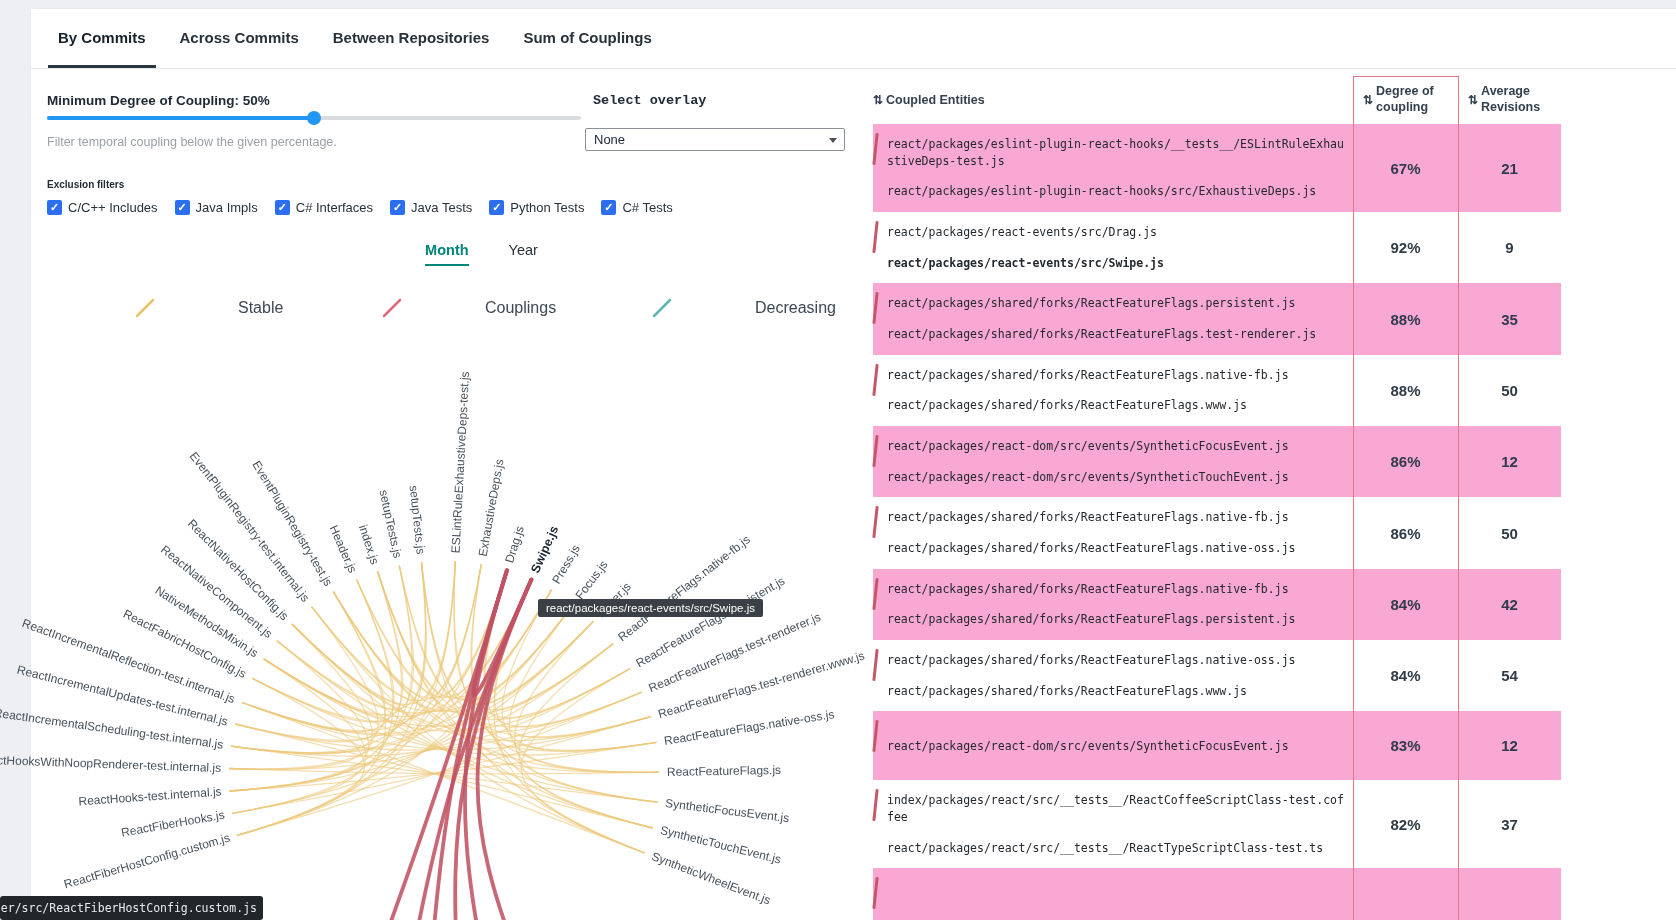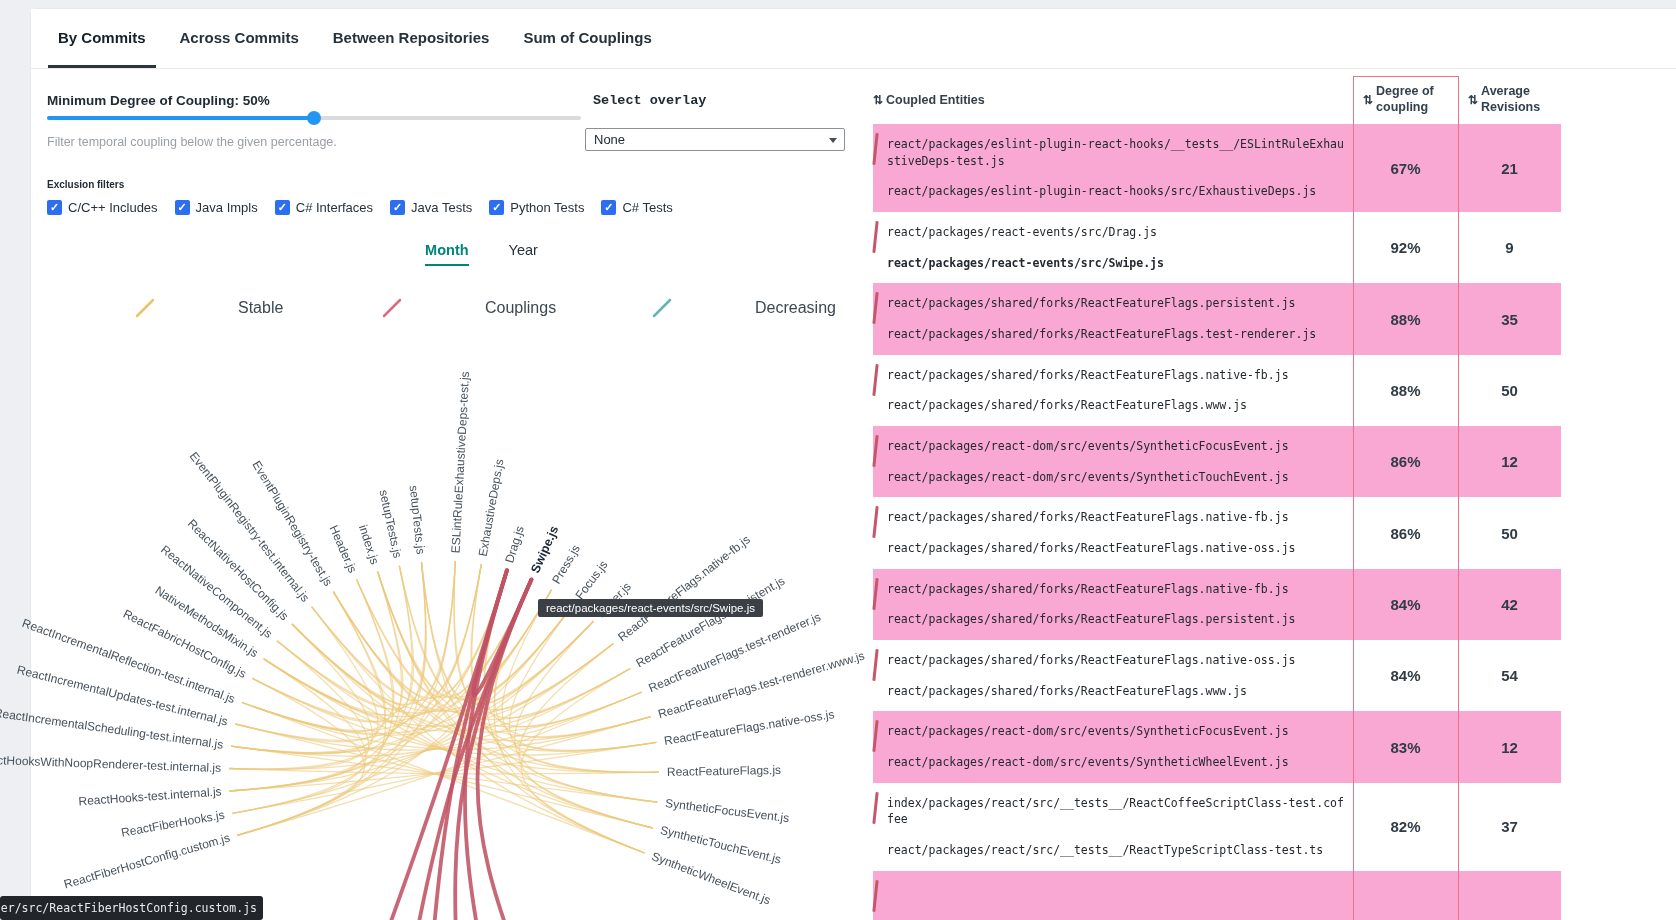--- a/index.html
+++ b/index.html
@@ -394,21 +394,20 @@
             </div>
           </div>
           <div class="tcell degree">84%</div>
           <div class="tcell revisions">54</div>
         </div>
         <div class="trow odd">
           <span class="trend-tick"></span>
           <div class="tcell entities">
             <div class="paths">
               <div class="path">react/packages/react-dom/src/events/SyntheticFocusEvent.js</div>
-              <div class="path">react/packages/react-dom/src/events/SyntheticWheelEvent.js</div>
             </div>
           </div>
           <div class="tcell degree">83%</div>
           <div class="tcell revisions">12</div>
         </div>
         <div class="trow">
           <span class="trend-tick"></span>
           <div class="tcell entities">
             <div class="paths">
               <div class="path">index/packages/react/src/__tests__/ReactCoffeeScriptClass-test.coffee</div>

